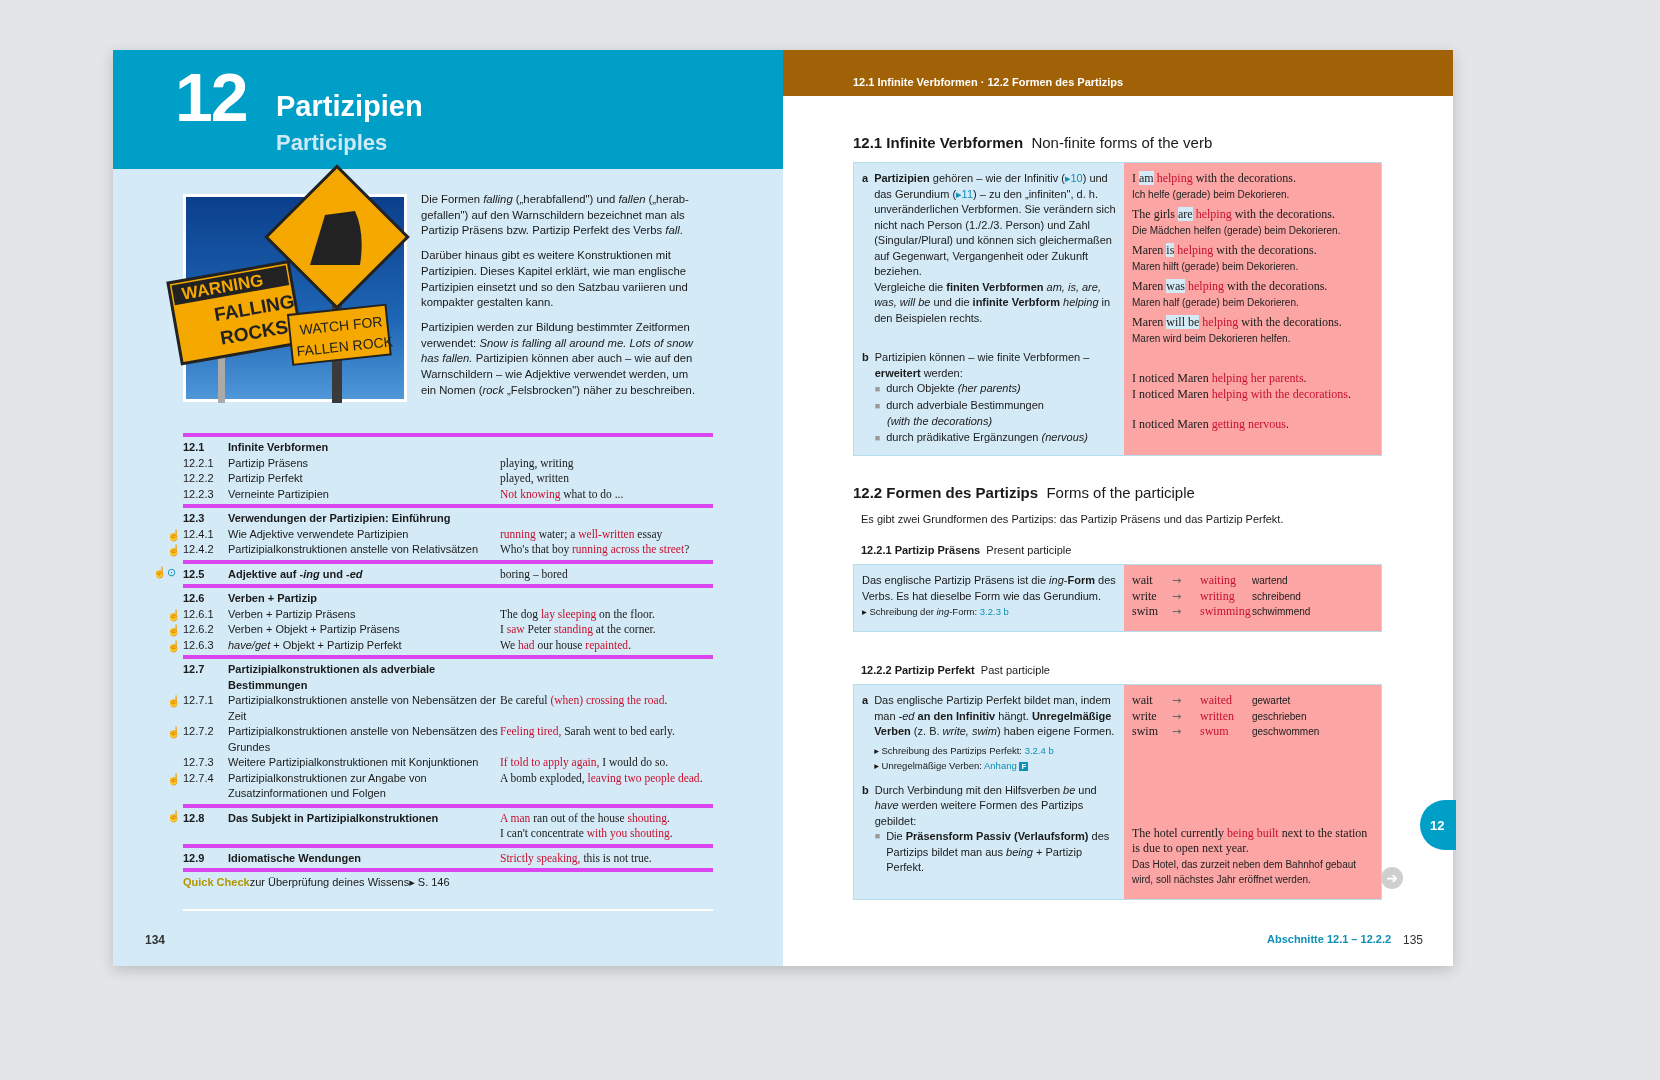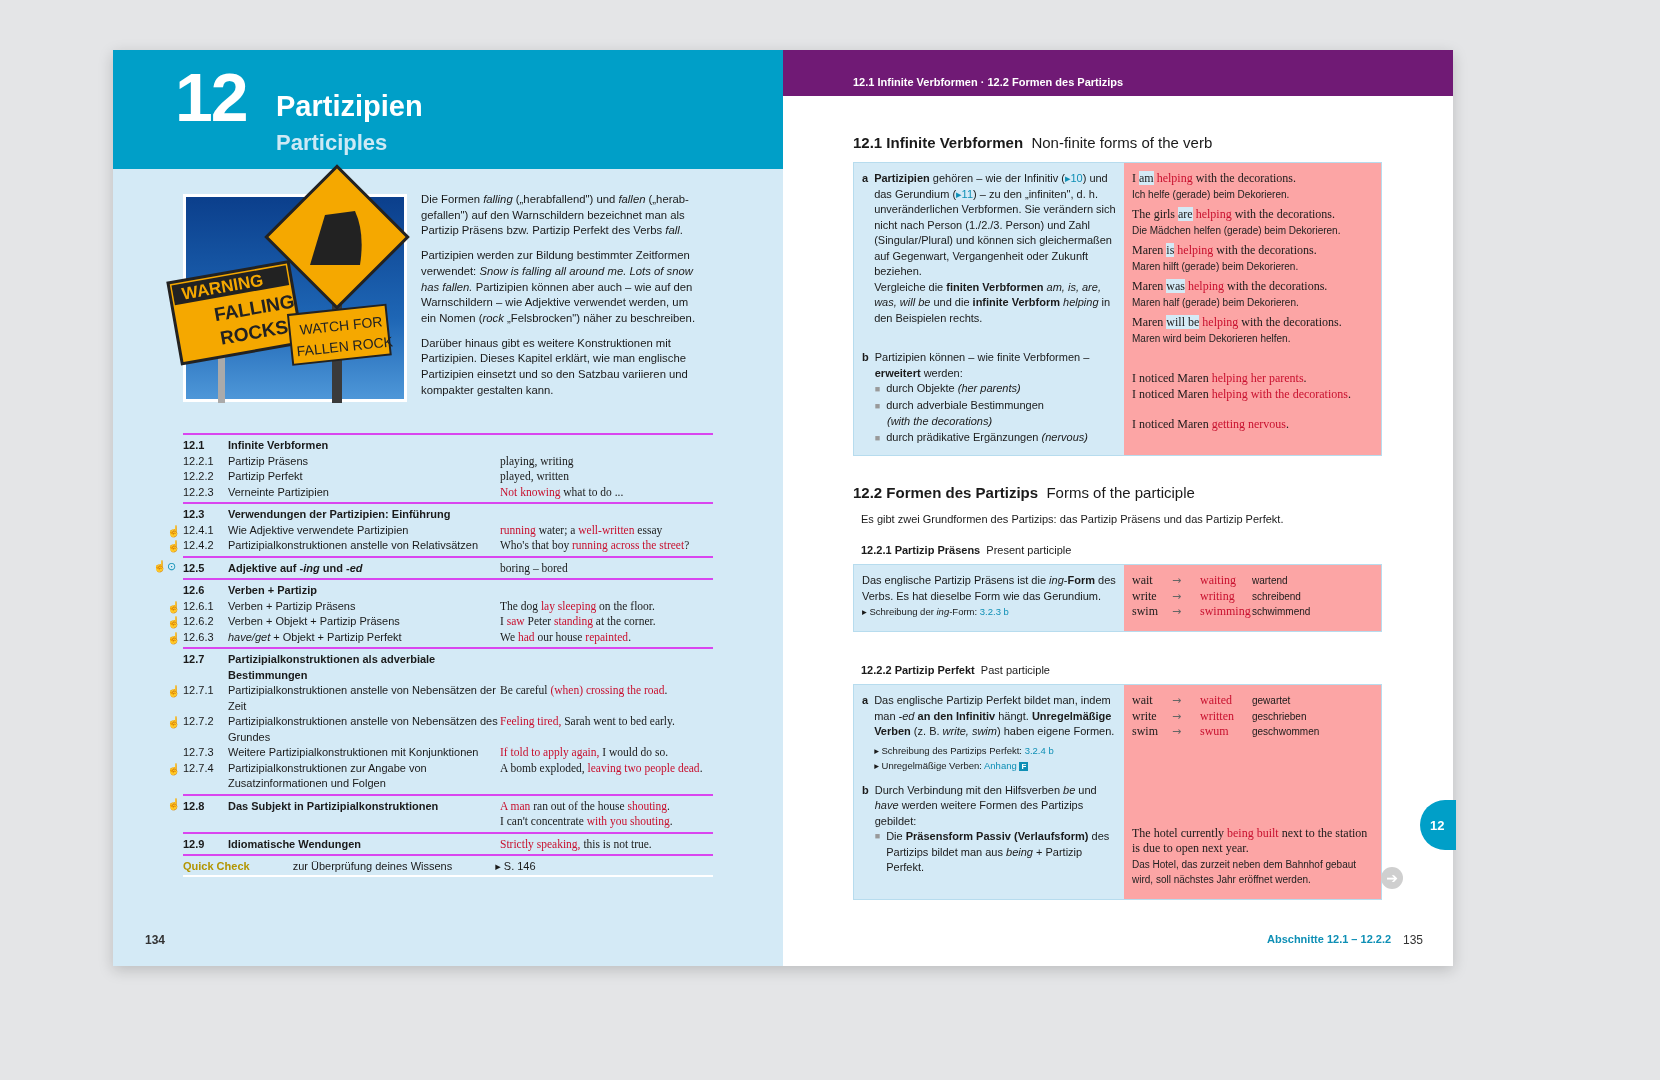--- a/index.html
+++ b/index.html
@@ -13,27 +13,27 @@
   .chap-sub { position:absolute; left:163px; top:80px; font-size:22px; font-weight:bold; color:#cde9f5; }
   .photo { position:absolute; left:70px; top:144px; width:218px; height:202px; border:3px solid #fff; background:linear-gradient(#0b3f8c 0%, #1e66b5 60%, #4e97d8 100%); overflow:visible; }
   .intro { position:absolute; left:308px; top:142px; width:285px; font-size:11.3px; line-height:15.7px; color:#1a1a1a; }
   .intro p { margin:0 0 9px 0; }
   .toc { position:absolute; left:70px; top:381px; width:530px; }
   .toc-row { position:relative; display:flex; font-size:11px; line-height:15.5px; }
   .toc-row .num { width:45px; flex:none; }
   .toc-row .lbl { width:272px; flex:none; }
   .toc-row .ex { flex:1; font-family:"Liberation Serif", serif; font-size:11.5px; }
   .toc-row.bold .num, .toc-row.bold .lbl { font-weight:bold; }
-  .toc-sep { border-top:2px solid #d946ef; margin-top:2px; padding-top:3px; }
+  .toc-sep { border-top:4px solid #d946ef; margin-top:2px; padding-top:3px; }
   .ico { position:absolute; left:-16px; top:1px; color:#0e8fb5; font-size:11px; }
   .ico2 { position:absolute; left:-30px; top:1px; color:#0e8fb5; font-size:11px; }
   .red { color:#c8102e; }
   .qc { color:#b39500; font-weight:bold; }
   .pnum-l { position:absolute; left:32px; top:883px; font-size:12px; color:#333;font-weight:bold; }
-  .right-header { position:absolute; left:0; top:0; width:670px; height:46px; background:#701a75; }
+  .right-header { position:absolute; left:0; top:0; width:670px; height:46px; background:#a16207; }
   .right-header .crumb { position:absolute; left:70px; top:26px; font-size:11px; font-weight:bold; color:#fff; }
   .sec-h { position:absolute; left:70px; font-size:15px; color:#1a1a1a; }
   .sec-h b { font-weight:bold; }
   .sub-h { position:absolute; left:70px; font-size:11px; color:#1a1a1a;margin-left:8px; }
   .box { position:absolute; left:70px; width:527px; border:1.5px solid #b7dcee; display:flex; }
   .box .l { width:270px; background:#d4eaf6; padding:8px 8px; box-sizing:border-box; font-size:11px; line-height:15.5px; }
   .box .r { flex:1; background:#fca5a5; padding:8px 8px; box-sizing:border-box; font-family:"Liberation Serif", serif; font-size:12px; line-height:15.5px; }
   .de { font-family:"Liberation Sans", sans-serif; font-size:10px; color:#222; }
   .hl { background:#d4eaf6; }
   .mark { font-weight:bold; margin-right:6px; }
@@ -81,24 +81,24 @@
           <text x="10" y="21" font-family="Liberation Sans, sans-serif" font-size="14" fill="#222">WATCH FOR</text>
           <text x="5" y="42" font-family="Liberation Sans, sans-serif" font-size="14" fill="#222">FALLEN ROCK</text>
         </g>
       </svg>
     </div>
 
     <div class="intro">
       <p>
         <span>Die Formen </span><i>falling</i><span> („herabfallend") und </span><i>fallen</i><span> („herab­gefallen") auf den Warnschildern bezeichnet man als Partizip Präsens bzw. Partizip Perfekt des Verbs </span><i>fall</i><span>.</span>
       </p>
+      <p>Darüber hinaus gibt es weitere Konstruktionen mit Partizipien. Dieses Kapitel erklärt, wie man englische Partizipien einsetzt und so den Satzbau variieren und kompakter gestalten kann.</p>
       <p>
         <span>Partizipien werden zur Bildung bestimmter Zeitformen verwendet: </span><i>Snow is falling all around me. Lots of snow has fallen.</i><span> Partizipien können aber auch – wie auf den Warnschildern – wie Adjektive verwendet werden, um ein Nomen (</span><i>rock</i><span> „Felsbrocken") näher zu beschreiben.</span>
       </p>
-      <p>Darüber hinaus gibt es weitere Konstruktionen mit Partizipien. Dieses Kapitel erklärt, wie man englische Partizipien einsetzt und so den Satzbau variieren und kompakter gestalten kann.</p>
     </div>
 
     <div class="toc" id="toc">
         <div class="toc-row bold toc-sep">
           <span class="num">12.1</span>
           <span class="lbl">Infinite Verbformen</span>
           <span class="ex"></span>
         </div>
         <div class="toc-row">
           <span class="num">12.2.1</span>
@@ -194,21 +194,21 @@
           <span class="ico">☝</span>
           <span class="num">12.8</span>
           <span class="lbl">Das Subjekt in Partizipialkonstruktionen</span>
           <span class="ex"><span class="red">A man</span><span class=""> ran out of the house </span><span class="red">shouting</span><span class="">.</span><br><span class="">I can't concentrate </span><span class="red">with you shouting</span><span class="">.</span></span>
         </div>
         <div class="toc-row bold toc-sep">
           <span class="num">12.9</span>
           <span class="lbl">Idiomatische Wendungen</span>
           <span class="ex"><span class="red">Strictly speaking,</span><span class=""> this is not true.</span></span>
         </div>
-        <div class="toc-row toc-sep" style="border-bottom: 2px solid rgb(255, 255, 255); padding-bottom: 0; gap: 43px;">
+        <div class="toc-row toc-sep" style="border-bottom: 2px solid rgb(255, 255, 255); padding-bottom: 18px;">
           <span class="qc">Quick Check</span>
           <span> zur Überprüfung deines Wissens </span>
           <span>▸ S. 146</span>
         </div>
       </div>
 
     <div class="pnum-l">134</div>
   </div>
 
   <div class="page-right">

